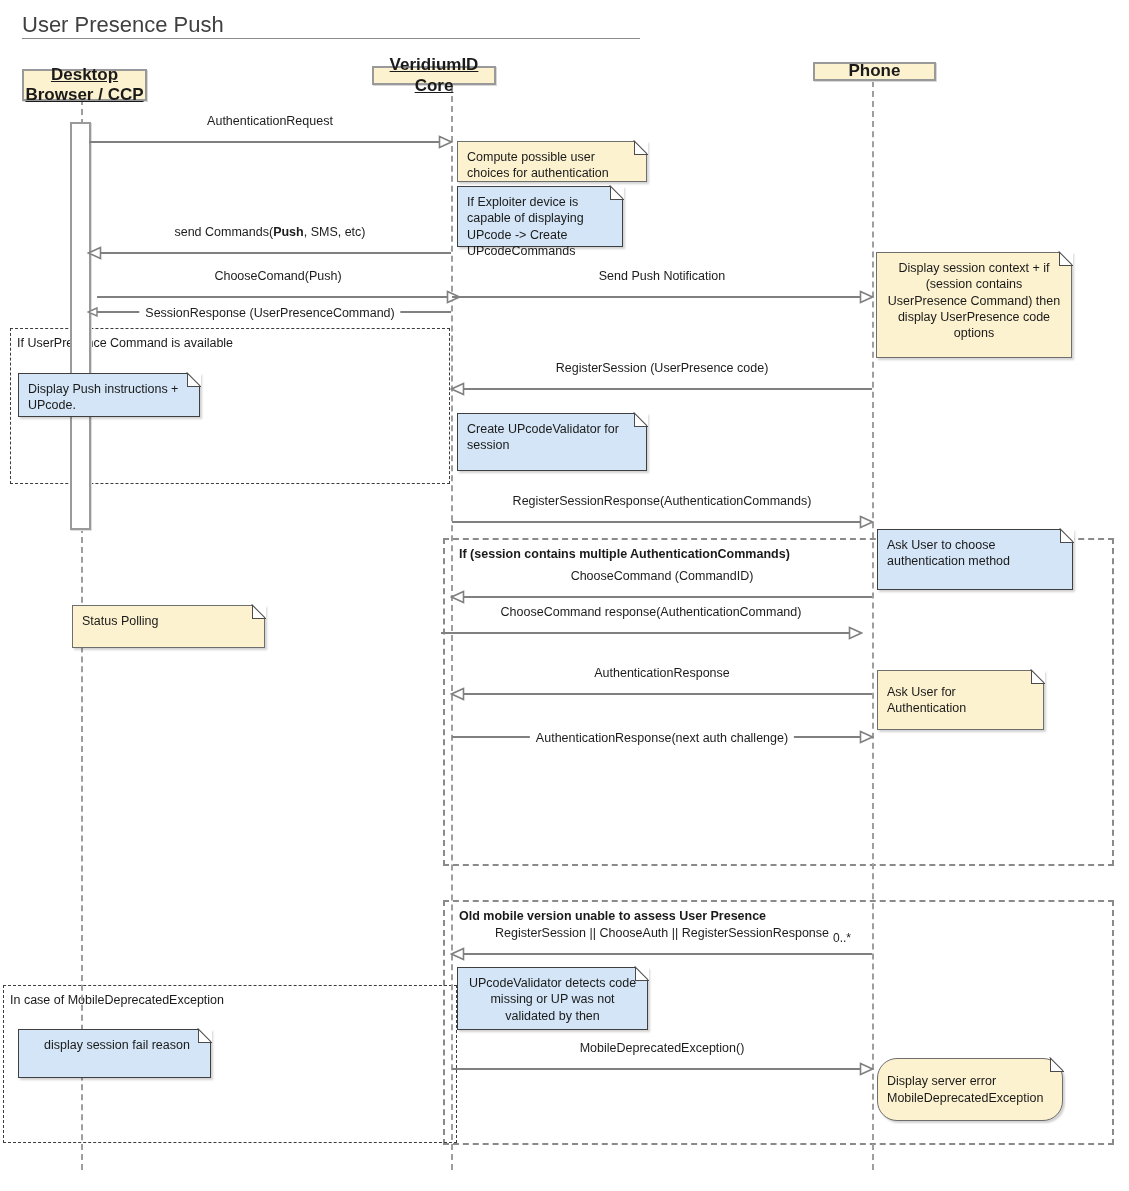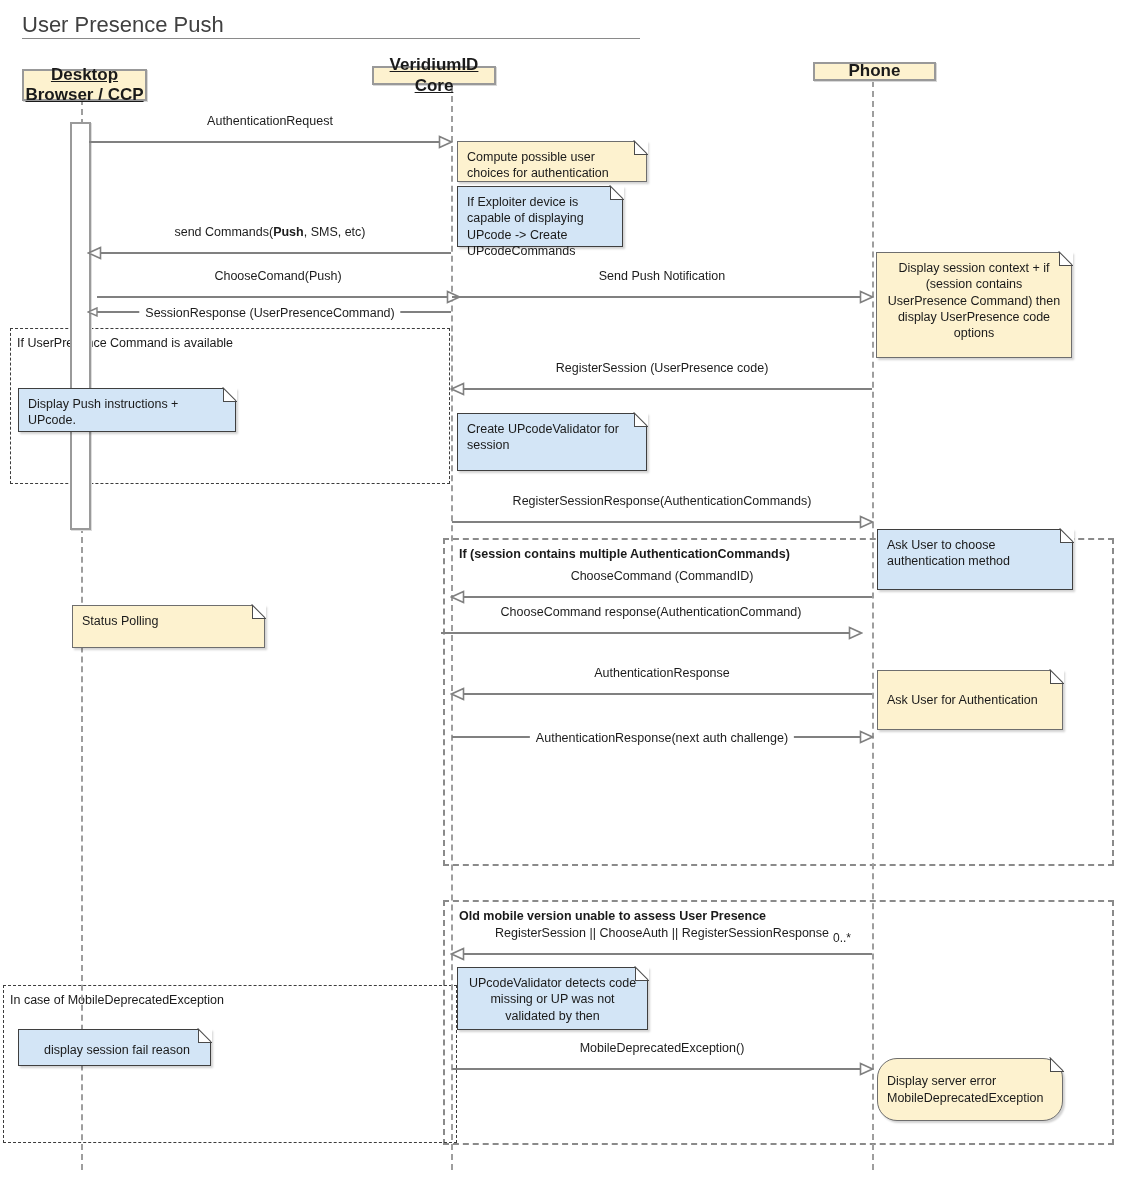--- a/index.html
+++ b/index.html
@@ -211,45 +211,45 @@
     <span>Compute possible user choices for authentication</span>
   </div>
   <div class="note blue" style="left:457px;top:186px;width:166px;height:61px;">
     <span class="fold"></span>
     <span>If Exploiter device is capable of displaying UPcode -&gt; Create UPcodeCommands</span>
   </div>
   <div class="note yellow center" style="left:876px;top:252px;width:196px;height:106px;">
     <span class="fold"></span>
     <span>Display session context + if (session contains UserPresence Command) then display UserPresence code options</span>
   </div>
-  <div class="note blue" style="left:18px;top:388px;width:218px;height:44px;">
+  <div class="note blue" style="left:18px;top:373px;width:182px;height:44px;">
     <span class="fold"></span>
     <span>Display Push instructions + UPcode.</span>
   </div>
   <div class="note blue" style="left:457px;top:413px;width:190px;height:58px;">
     <span class="fold"></span>
     <span>Create UPcodeValidator for session</span>
   </div>
   <div class="note blue" style="left:877px;top:529px;width:196px;height:61px;">
     <span class="fold"></span>
     <span>Ask User to choose authentication method</span>
   </div>
   <div class="note yellow" style="left:72px;top:605px;width:193px;height:43px;">
     <span class="fold"></span>
     <span>Status Polling</span>
   </div>
-  <div class="note yellow" style="left:877px;top:670px;width:186px;height:60px;display:flex;align-items:center;">
+  <div class="note yellow" style="left:877px;top:670px;width:167px;height:60px;display:flex;align-items:center;">
     <span class="fold"></span>
     <span>Ask User for Authentication</span>
   </div>
   <div class="note blue center" style="left:457px;top:967px;width:191px;height:63px;">
     <span class="fold"></span>
     <span>UPcodeValidator detects code missing or UP was not validated by then</span>
   </div>
-  <div class="note blue" style="left:18px;top:1029px;width:193px;height:37px;display:flex;align-items:flex-end;padding-left:25px;">
+  <div class="note blue" style="left:18px;top:1029px;width:193px;height:49px;display:flex;align-items:flex-start;padding-left:25px;">
     <span class="fold"></span>
     <span>display session fail reason</span>
   </div>
   <div class="note yellow" style="left:877px;top:1058px;width:186px;height:63px;display:flex;align-items:center;border-radius:20px;">
     <span class="fold"></span>
     <span>Display server error MobileDeprecatedException</span>
   </div>
 
 </div>
 

